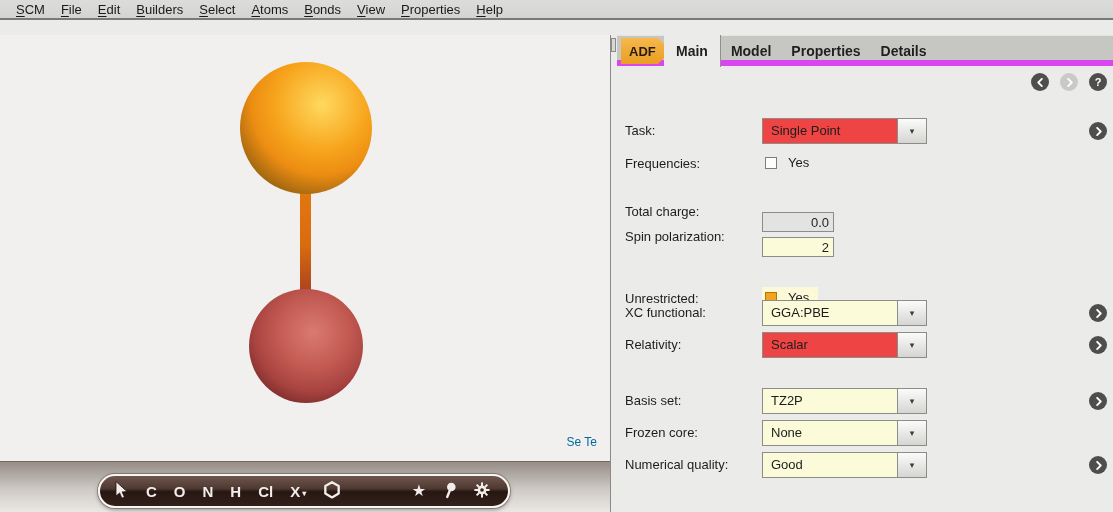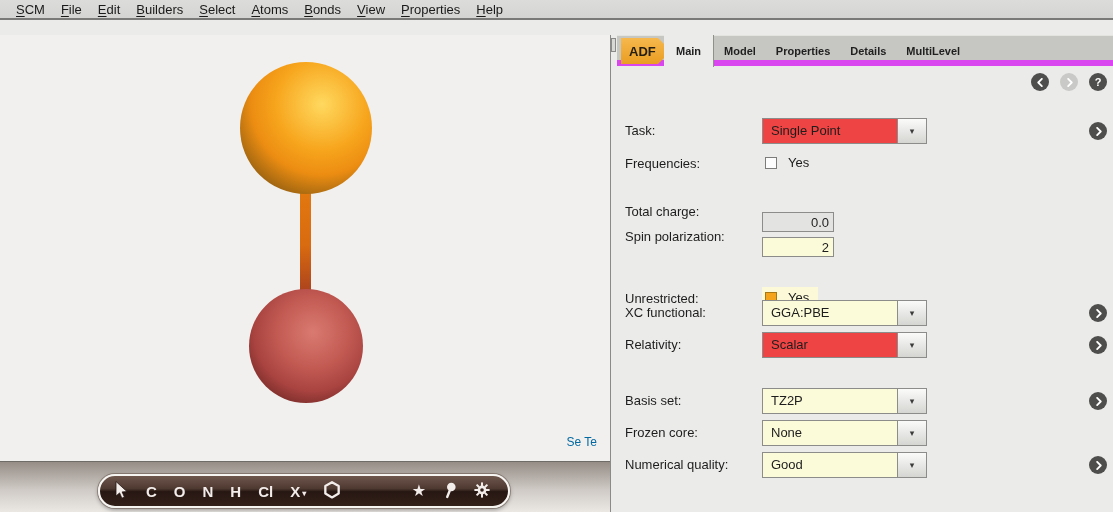--- a/index.html
+++ b/index.html
@@ -82,21 +82,21 @@
     position:absolute; left:4px; top:3px; height:26px; width:50px;
     background:linear-gradient(#f6b84d,#ea9d22);
     clip-path:polygon(0 0, 74% 0, 100% 50%, 74% 100%, 0 100%);
     display:flex; align-items:center; padding-left:8px;
     font-weight:bold; font-size:13px; color:#231d12; cursor:pointer;
     filter:drop-shadow(0 0 1px #96701e);
   }
   .tabs { position:absolute; left:47px; top:0; height:32px; display:flex; }
   .tab {
     height:32px; display:flex; align-items:center; padding:0 10px;
-    font-weight:bold; font-size:11px; color:#1f1f1f; cursor:pointer;
+    font-weight:bold; font-size:14px; color:#1f1f1f; cursor:pointer;
   }
   .tab.active {
     background:#ebebe9; border-right:1px solid #8f8f8b; padding:0 12px;
   }
   .searchbtn { position:absolute; right:8px; top:6px; width:20px; height:20px; cursor:pointer; }
 
   .navrow { position:absolute; top:38px; right:6px; display:flex; gap:11px; }
   .circlebtn {
     width:18px; height:18px; border-radius:50%; background:#4e4e4c;
     display:flex; align-items:center; justify-content:center; cursor:pointer;
@@ -226,21 +226,20 @@
 <div class="panel">
   <div class="tabstrip">
     <div class="adfbadge">
       <span>ADF</span>
     </div>
     <div class="tabs" id="tabs">
         <div class="tab active">Main</div>
         <div class="tab">Model</div>
         <div class="tab">Properties</div>
         <div class="tab">Details</div>
-        <div class="tab">MultiLevel</div>
       </div>
     <svg class="searchbtn" viewBox="0 0 20 20">
       <circle cx="8.6" cy="8.2" r="5.4" fill="none" stroke="#2c2c2c" stroke-width="1.7"></circle>
       <line x1="12.6" y1="12.4" x2="17" y2="17" stroke="#2c2c2c" stroke-width="1.9" stroke-linecap="round"></line>
     </svg>
   </div>
 
   <div class="navrow">
     <div class="circlebtn">
       <svg width="9" height="9" viewBox="0 0 10 10">

